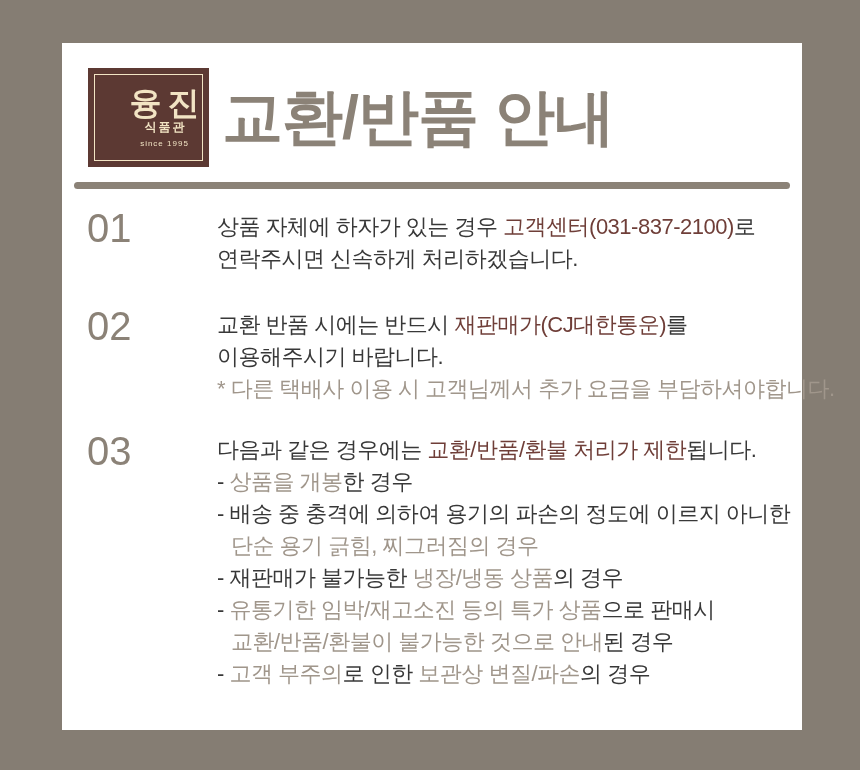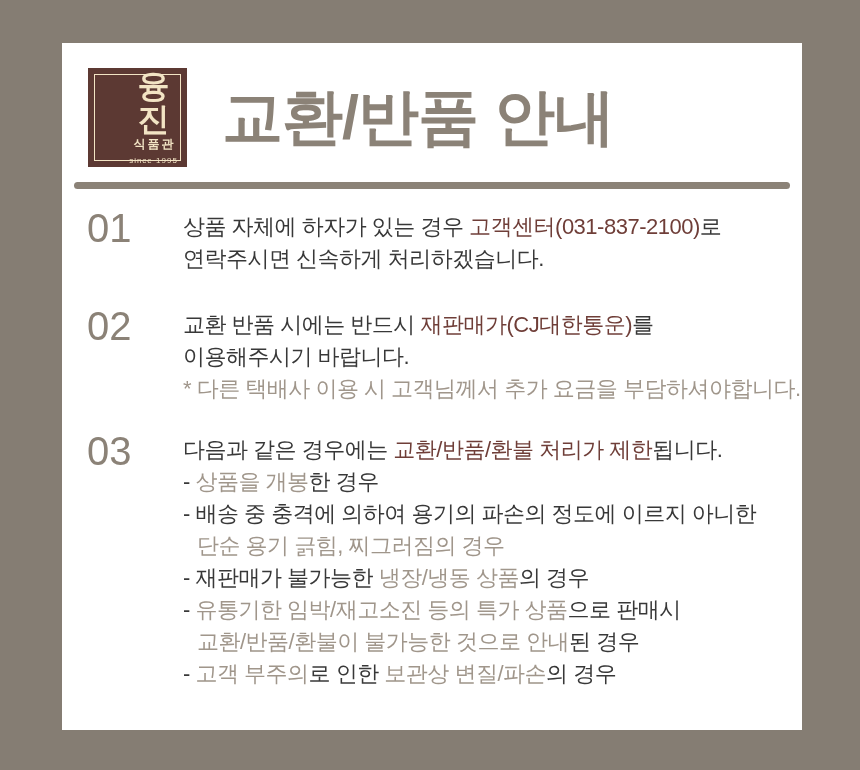--- a/index.html
+++ b/index.html
@@ -24,21 +24,21 @@
     position: absolute;
     left: 62px; top: 43px;
     width: 740px; height: 687px;
     background: var(--panel-bg);
   }
 
   
   .logo {
     position: absolute;
     left: 26px; top: 25px;
-    width: 99px; height: 99px;
+    width: 121px; height: 99px;
     background: var(--logo-bg);
     color: var(--logo-text);
     display: flex; flex-direction: column;
     align-items: center; justify-content: center;
     text-align: center;
     padding-left: 32px;
   }
   .logo-frame {
     position: absolute; inset: 6px;
     border: 1px solid var(--logo-text);
@@ -67,20 +67,21 @@
     background: var(--accent);
   }
 
   
   .section {
     position: absolute;
     left: 25px;
     display: flex;
     align-items: flex-start;
     width: 705px;
+    gap: 34px;
   }
   .sec-num {
     width: 52px;
     flex: 0 0 52px;
     font-size: 40px;
     font-weight: 300;
     line-height: 1;
     color: var(--accent);
     margin-top: -3px;
     letter-spacing: 0px;

